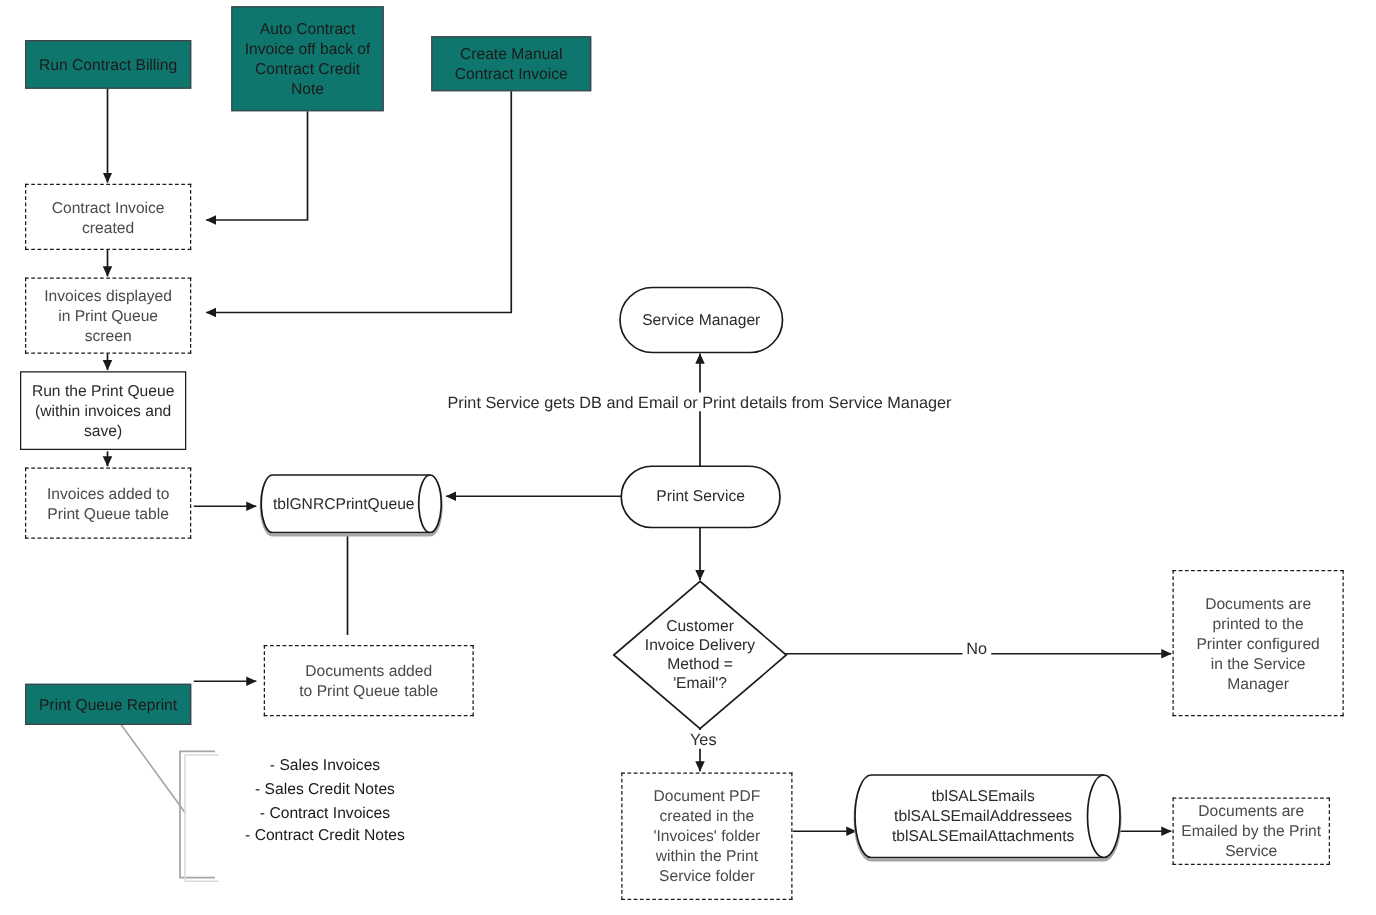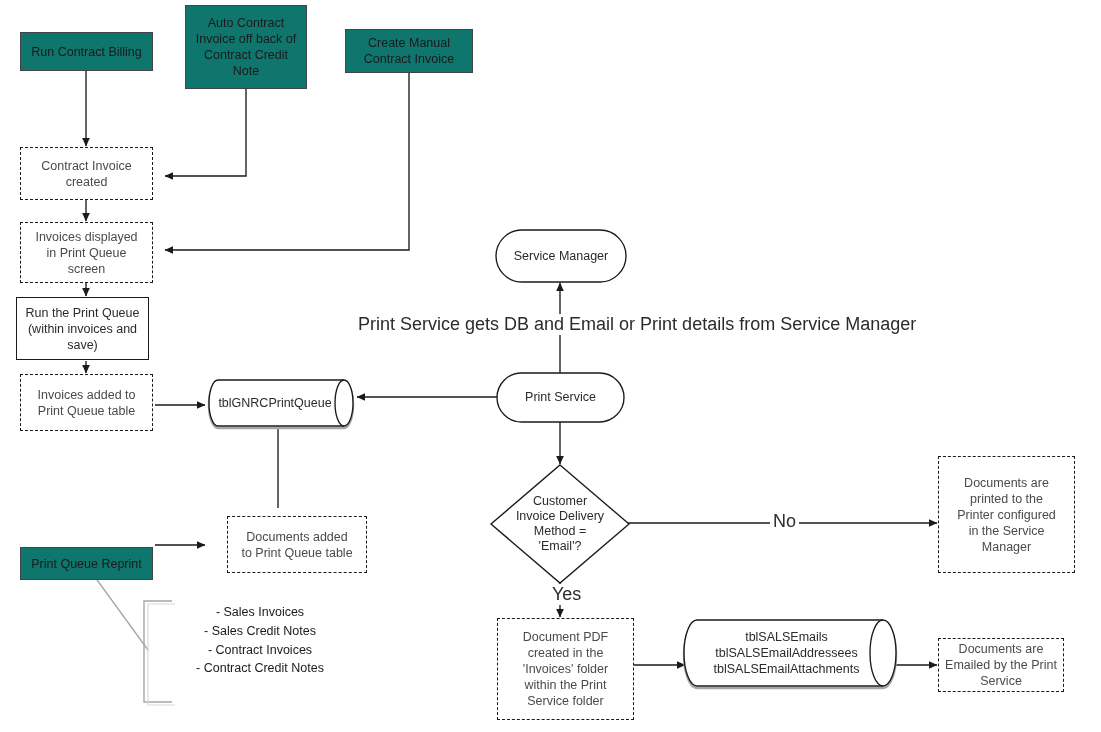--- a/index.html
+++ b/index.html
@@ -52,21 +52,21 @@
     border: 1.6px dashed #1a1a1a;
     color: #4a4a4a;
   }
   .node.overflow-text {
     overflow: visible;
     white-space: normal;
   }
   .edge-label {
     position: absolute;
     background: #ffffff;
-    font-size: 18px;
+    font-size: 13px;
     color: #2b2b2b;
     padding: 0 3px;
     white-space: nowrap;
     text-align: right;
   }
   .stadium-label, .cyl-label, .diamond-label {
     position: absolute;
     display: flex;
     align-items: center;
     justify-content: center;
@@ -211,21 +211,21 @@
   </div>
 
   <div class="cyl-label" style="left:212px; top:380px; width:126px; height:46px;">
     <span>tblGNRCPrintQueue</span>
   </div>
 
   <div class="node process-blue" style="left:20px; top:529px; width:133px; height:33px;margin-top:18px;">
     <span>Print Queue Reprint</span>
   </div>
 
-  <div class="node dashed" style="left:211px; top:516px; width:140px; height:57px; flex-direction:column;margin-left:16px;">
+  <div class="node dashed" style="left:211px; top:516px; width:168px; height:57px; flex-direction:column;">
     <span>Documents added</span>
     <span>to Print Queue table</span>
   </div>
 
   <div class="stadium-label" style="left:496px; top:230px; width:130px; height:52px;">
     <span>Service Manager</span>
   </div>
 
   <div class="stadium-label" style="left:497px; top:373px; width:127px; height:49px;">
     <span>Print Service</span>

